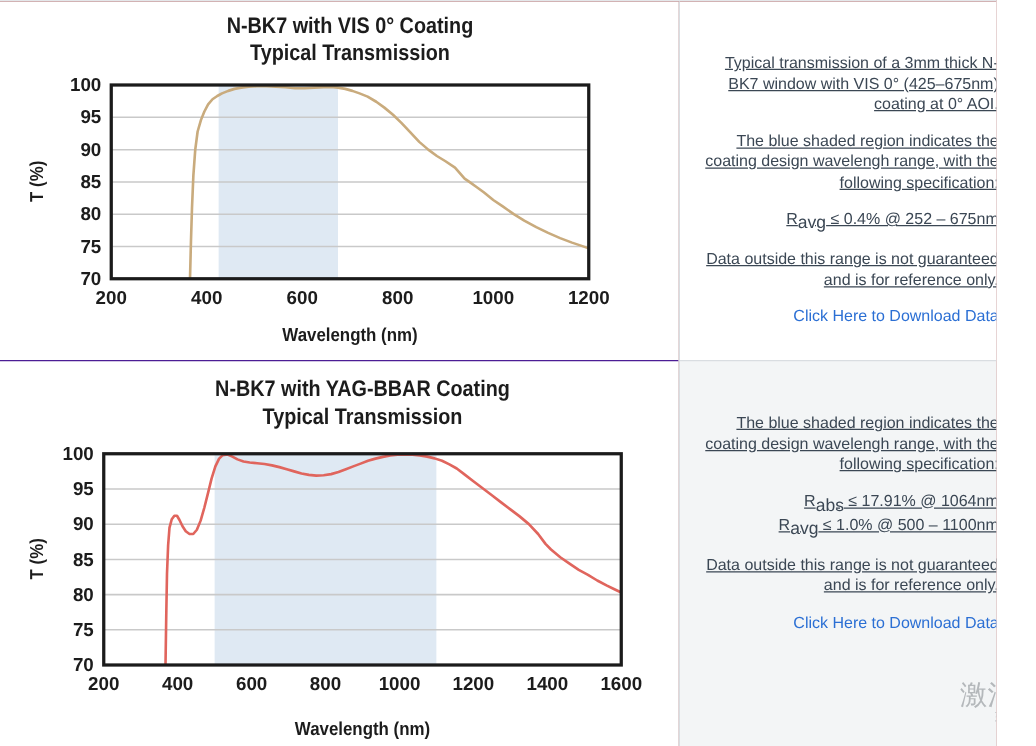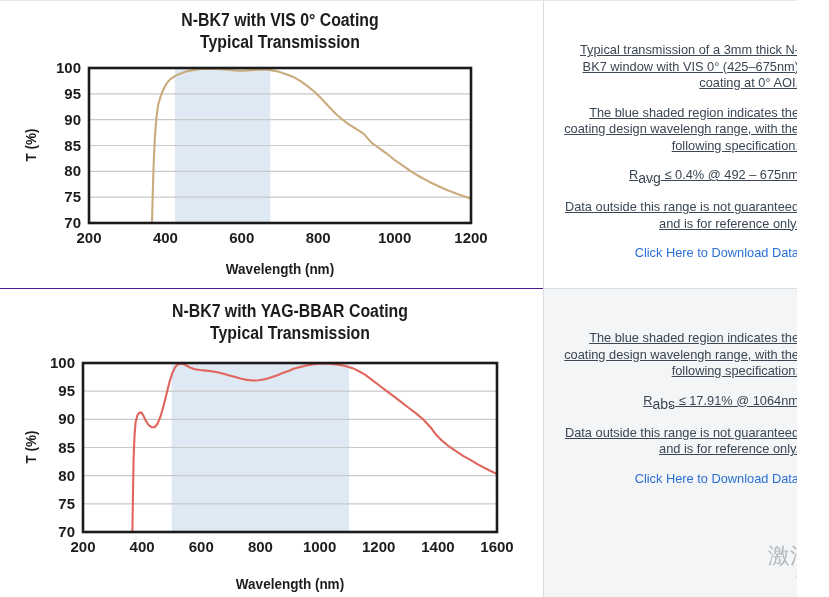--- a/index.html
+++ b/index.html
@@ -106,32 +106,33 @@
         <text x="497.0" y="263" text-anchor="middle" class="tick">1600</text>
       </svg>
     <div class="axis-label" style="left:83px; top:286px; width:414px;">Wavelength (nm)</div>
   </div>
 
   <div class="cell cell-tr">
     <div class="info">
       <p>Typical transmission of a 3mm thick N-BK7 window with VIS 0° (425–675nm) coating at 0° AOI.</p>
       <p>The blue shaded region indicates the coating design wavelengh range, with the following specification:</p>
       <div class="spec-block">
-        <div class="spec-line"><span>R</span><sub>avg</sub><span> ≤ 0.4% @ 492 – 675nm</span></div>
+        <div class="spec-line"><span>R</span><sub>avg</sub><span> ≤ 0.4% @ 252 – 675nm</span></div>
       </div>
       <p>Data outside this range is not guaranteed and is for reference only.</p>
       <a href="#" class="dl-link">Click Here to Download Data</a>
     </div>
   </div>
 
   <div class="cell cell-br">
     <div class="info">
       <p>The blue shaded region indicates the coating design wavelengh range, with the following specification:</p>
       <div class="spec-block">
         <div class="spec-line"><span>R</span><sub>abs</sub><span> ≤ 17.91% @ 1064nm</span></div>
+        <div class="spec-line"><span>R</span><sub>avg</sub><span> ≤ 1.0% @ 500 – 1100nm</span></div>
       </div>
       <p>Data outside this range is not guaranteed and is for reference only.</p>
       <a href="#" class="dl-link">Click Here to Download Data</a>
     </div>
   </div>
 
   <div class="watermark wm1">激活 W</div>
   <div class="watermark wm2">转到“设</div>
 
 </div>

